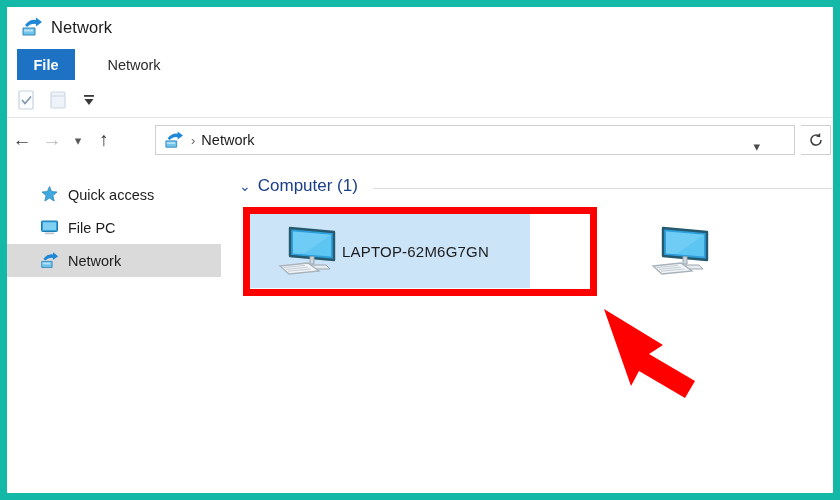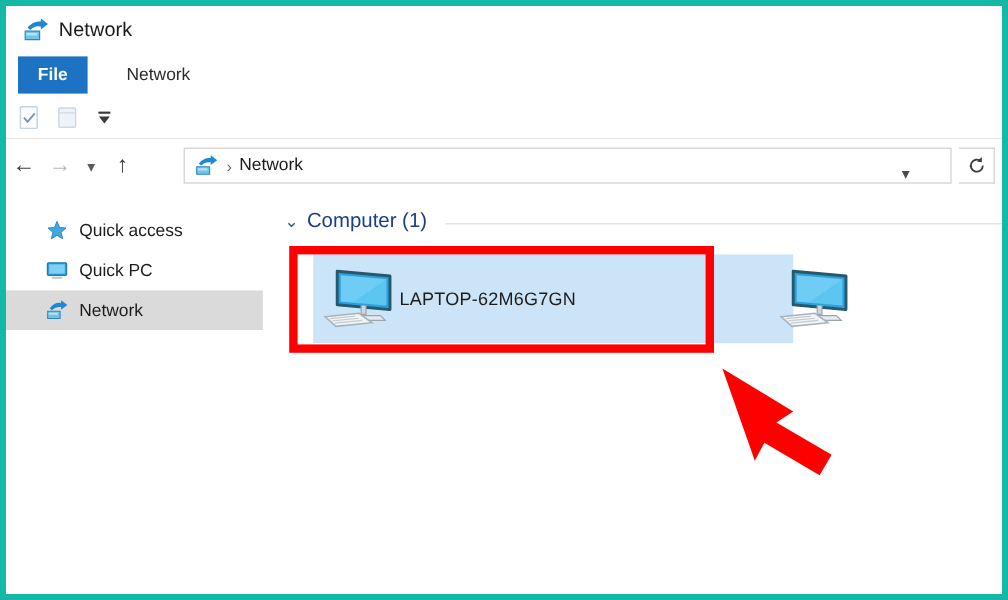--- a/index.html
+++ b/index.html
@@ -6,21 +6,21 @@
   html, body {
     width: 840px; height: 500px;
     font-family: "Liberation Sans", sans-serif;
     background: #ffffff;
     overflow: hidden;
   }
   #app {
     position: relative;
     width: 840px; height: 500px;
     background: #ffffff;
-    border: 5px solid #14b8a6;
+    border: 7px solid #14b8a6;
     overflow: hidden;
   }
 
   
   .titlebar {
     position: absolute; left: 0; top: 0; width: 840px; height: 40px;
     background: #ffffff;
     display: flex; align-items: center; padding-left: 14px;
   }
   .title-icon { width: 22px; height: 20px; position: relative; margin-right: 8px; }
@@ -114,22 +114,22 @@
   .group-line {
     flex: 1; height: 1px; background: #dcdcdc; margin-left: 8px; margin-top: 4px;
   }
 
   .tile {
     position: absolute; display: flex; align-items: center;
   }
   .tile .pcico { width: 68px; height: 58px; position: relative; flex: none; }
   .tile .label { font-size: 15px; color: #1c1c1c; white-space: nowrap; letter-spacing: .2px; }
   .tile.selected-bg {
-    left: 256px; top: 207px; width: 400px; height: 74px;
-    background: #cce4f7; padding-left: 4px;
+    left: 243px; top: 207px; width: 280px; height: 74px;
+    background: #cce4f7; padding-left: 24px;
   }
   .tile.plain { left: 640px; top: 207px; width: 260px; height: 74px; }
 
   
   .red-box {
     position: absolute; left: 236px; top: 200px; width: 354px; height: 89px;
     border: 7px solid #ff0000; background: transparent;
   }
   .red-arrow { position: absolute; left: 570px; top: 290px; }
 </style>
@@ -215,21 +215,21 @@
 
 
     <div class="nav-item">
       <span class="ico">
         <svg width="19" height="19" viewBox="0 0 19 19">
           <rect x="1.5" y="3" width="16" height="10.5" rx="1" fill="#2f9fdc" stroke="#1d7bae" stroke-width="1"></rect>
           <rect x="3" y="4.3" width="13" height="7.8" fill="#7fd0f2"></rect>
           <rect x="5" y="14.6" width="9" height="1.7" rx=".6" fill="#b9c6d2"></rect>
         </svg>
       </span>
-      <span>Quick PC</span>
+      <span>File PC</span>
     </div>
 
 
 
     <div class="nav-item selected">
       <span class="ico">
         <svg width="19" height="19" viewBox="0 0 22 20">
           <path d="M2 11 h12 v7 H2 z" fill="#6fc4ea" stroke="#2f86bb" stroke-width="1"></path>
           <path d="M3 12.5 h9 v2 H3 z" fill="#d8eefa" opacity=".7"></path>
           <path d="M4 8 q5-6 11-5 l0-2.5 L21 5 l-6 4.5 L15 7 q-5-1-9 3 z" fill="#1e88d6"></path>

